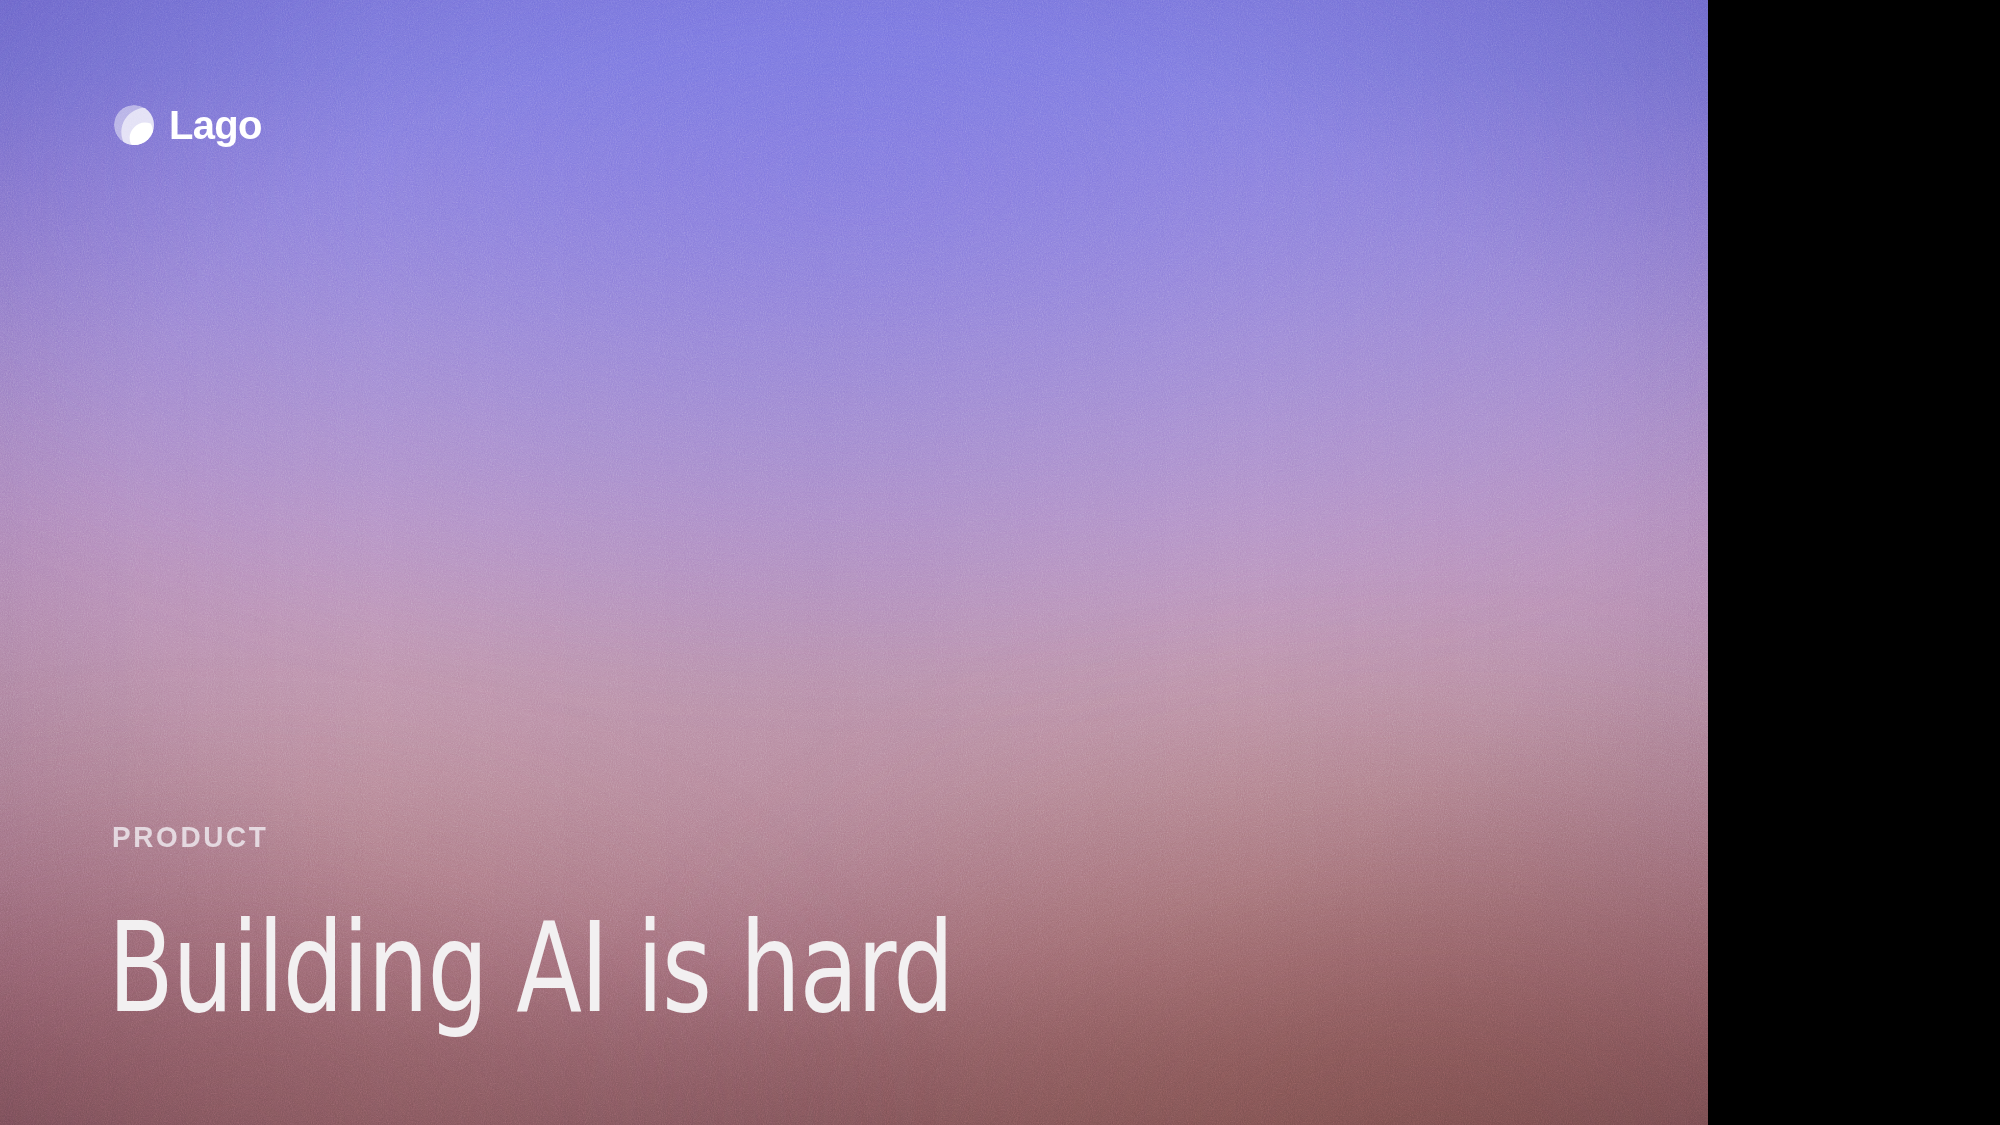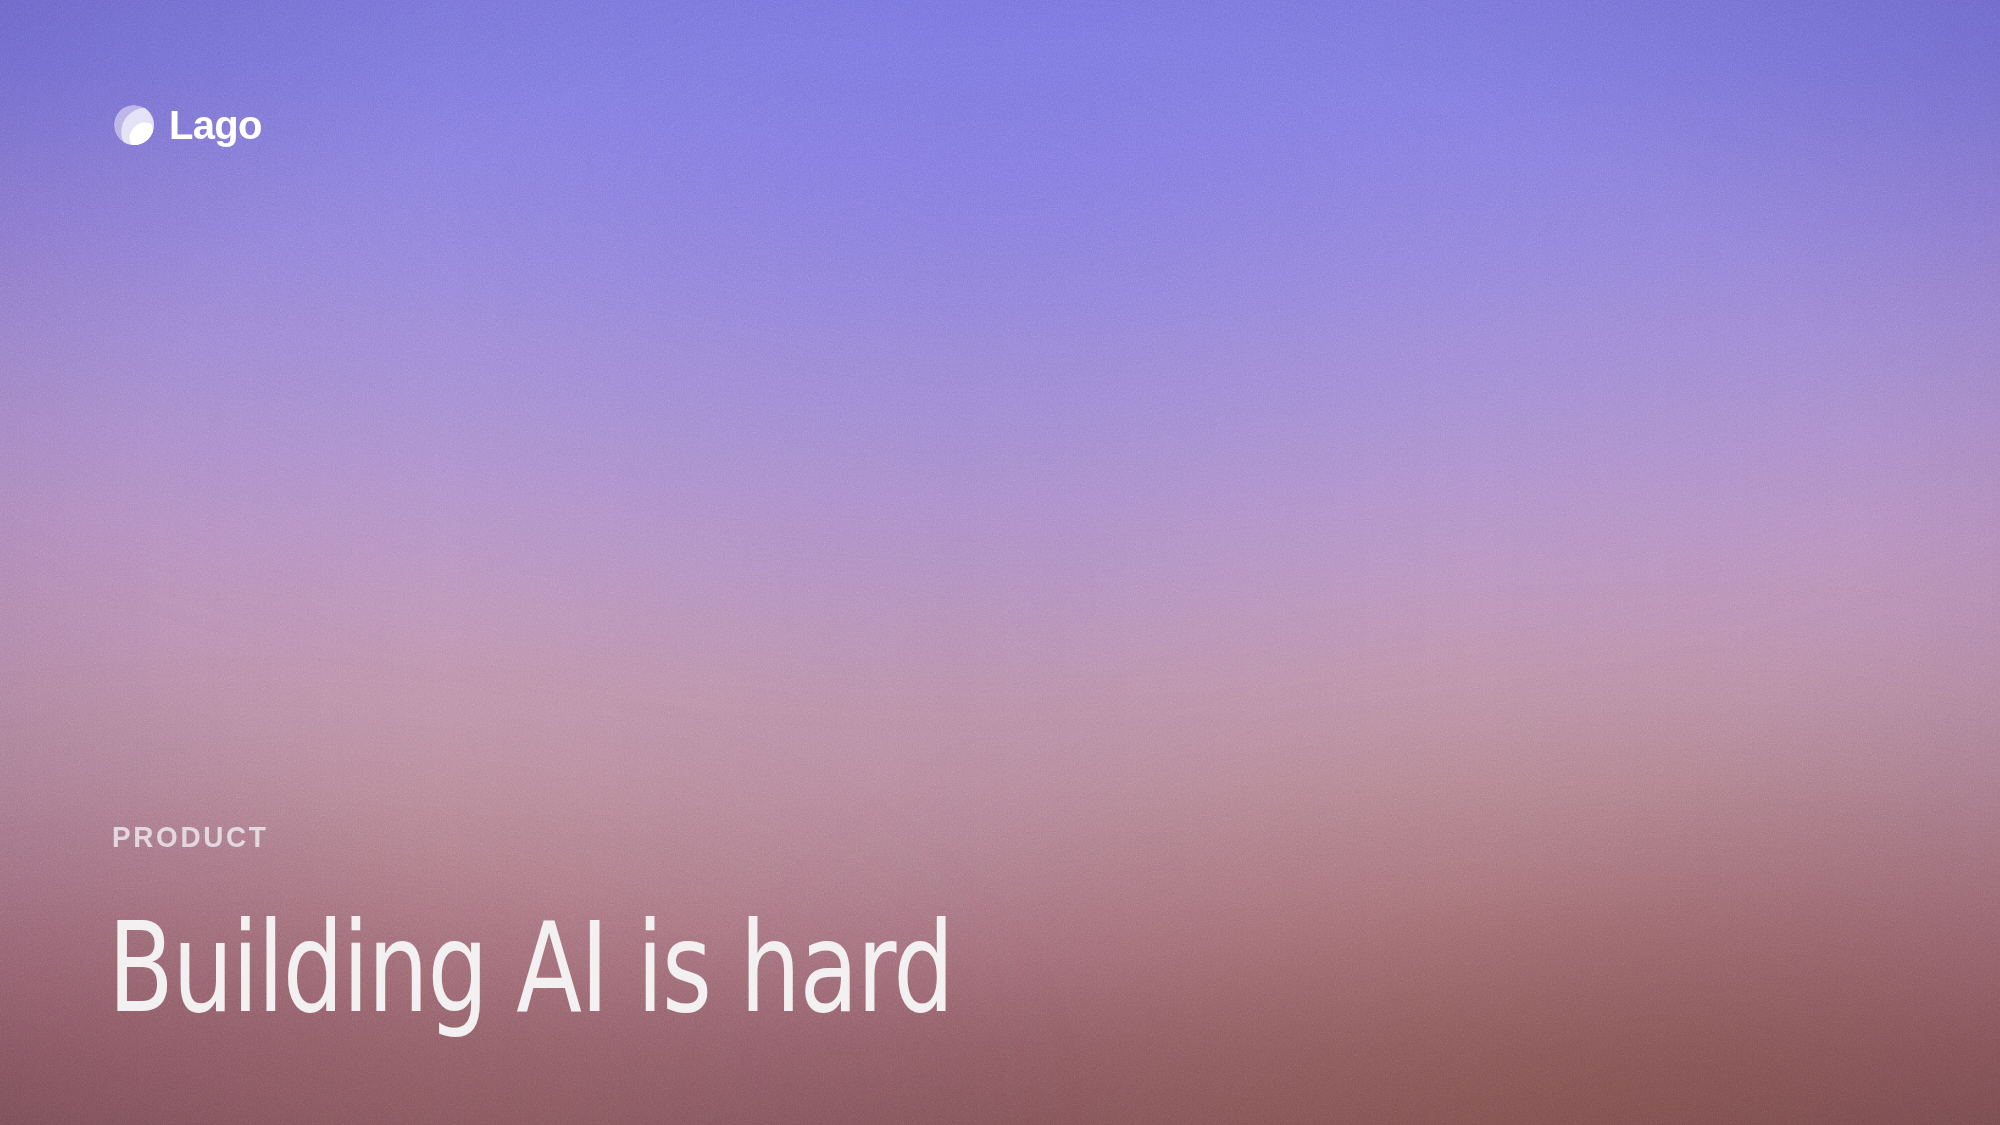--- a/index.html
+++ b/index.html
@@ -7,21 +7,21 @@
 
   html, body {
     width:2000px; height:1125px;
     overflow:hidden;
     background:#000;
     font-family:"Liberation Sans", sans-serif;
   }
 
   #banner {
     position:relative;
-    width:2000px;
+    width:1708px;
     height:1125px;
     overflow:hidden;
     isolation:isolate;
   }
 
   
   .bg-base {
     position:absolute; inset:0;
     background:linear-gradient(
       180deg,

